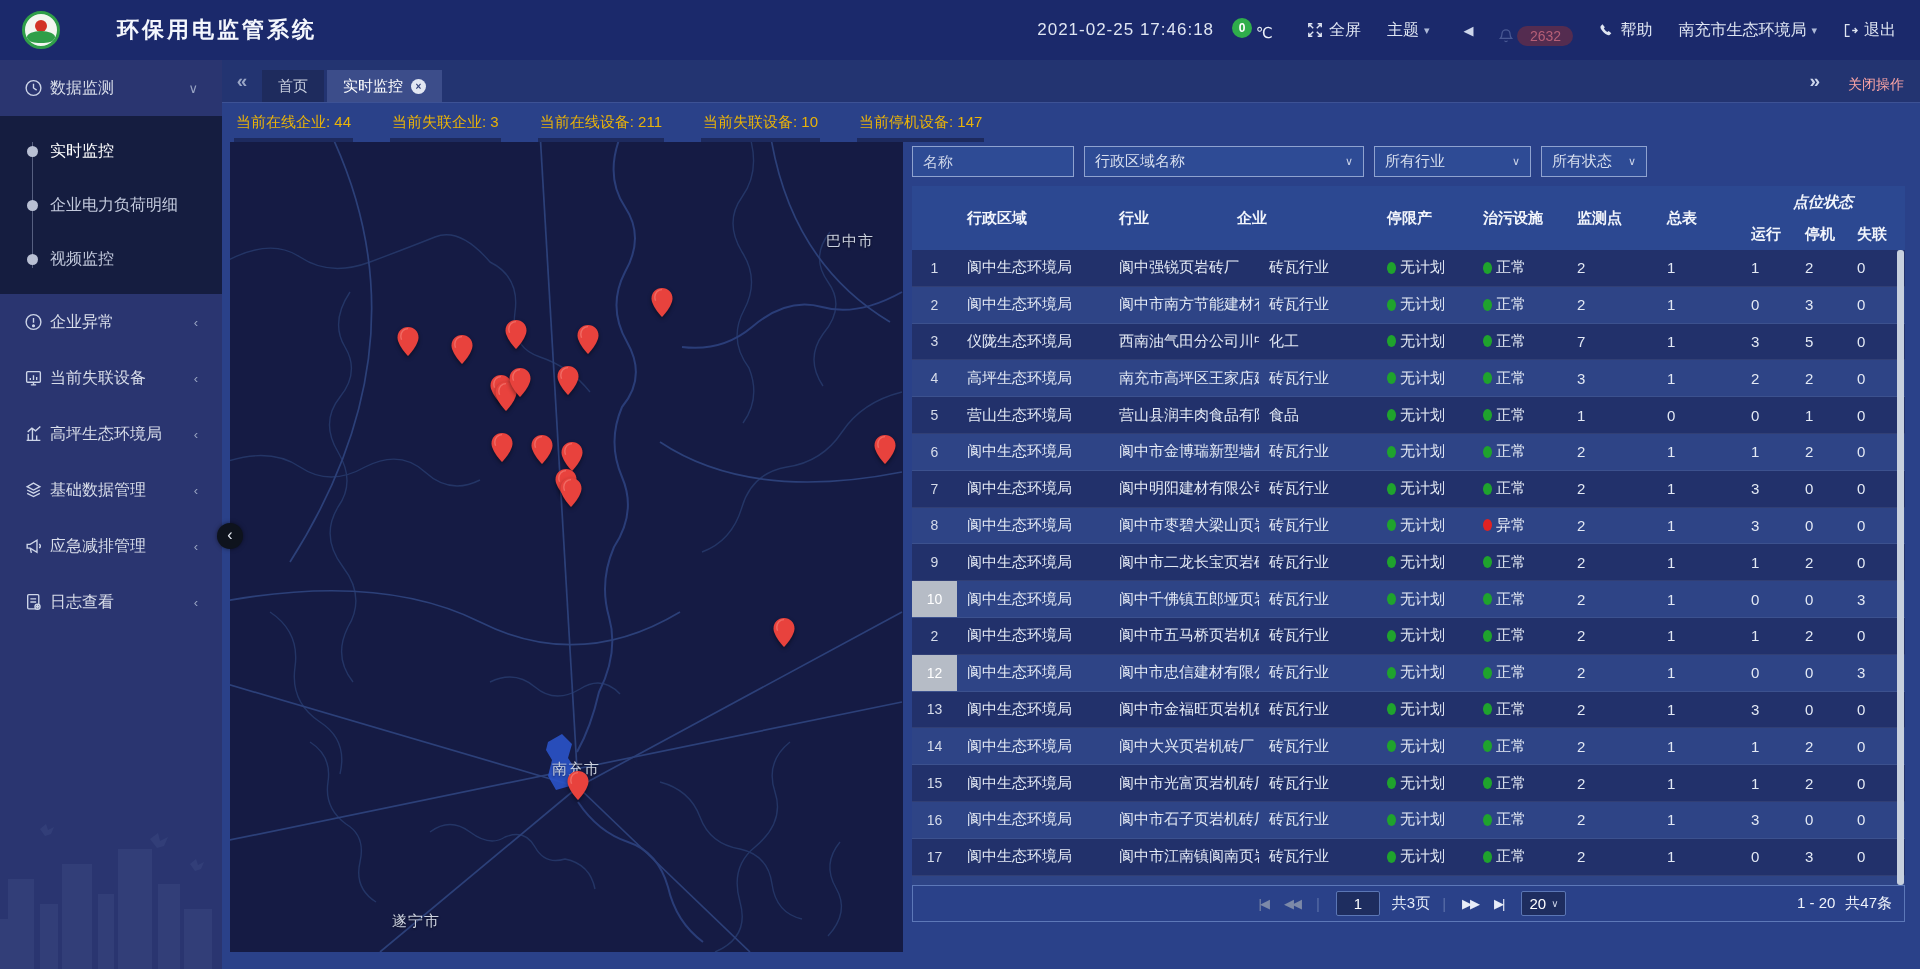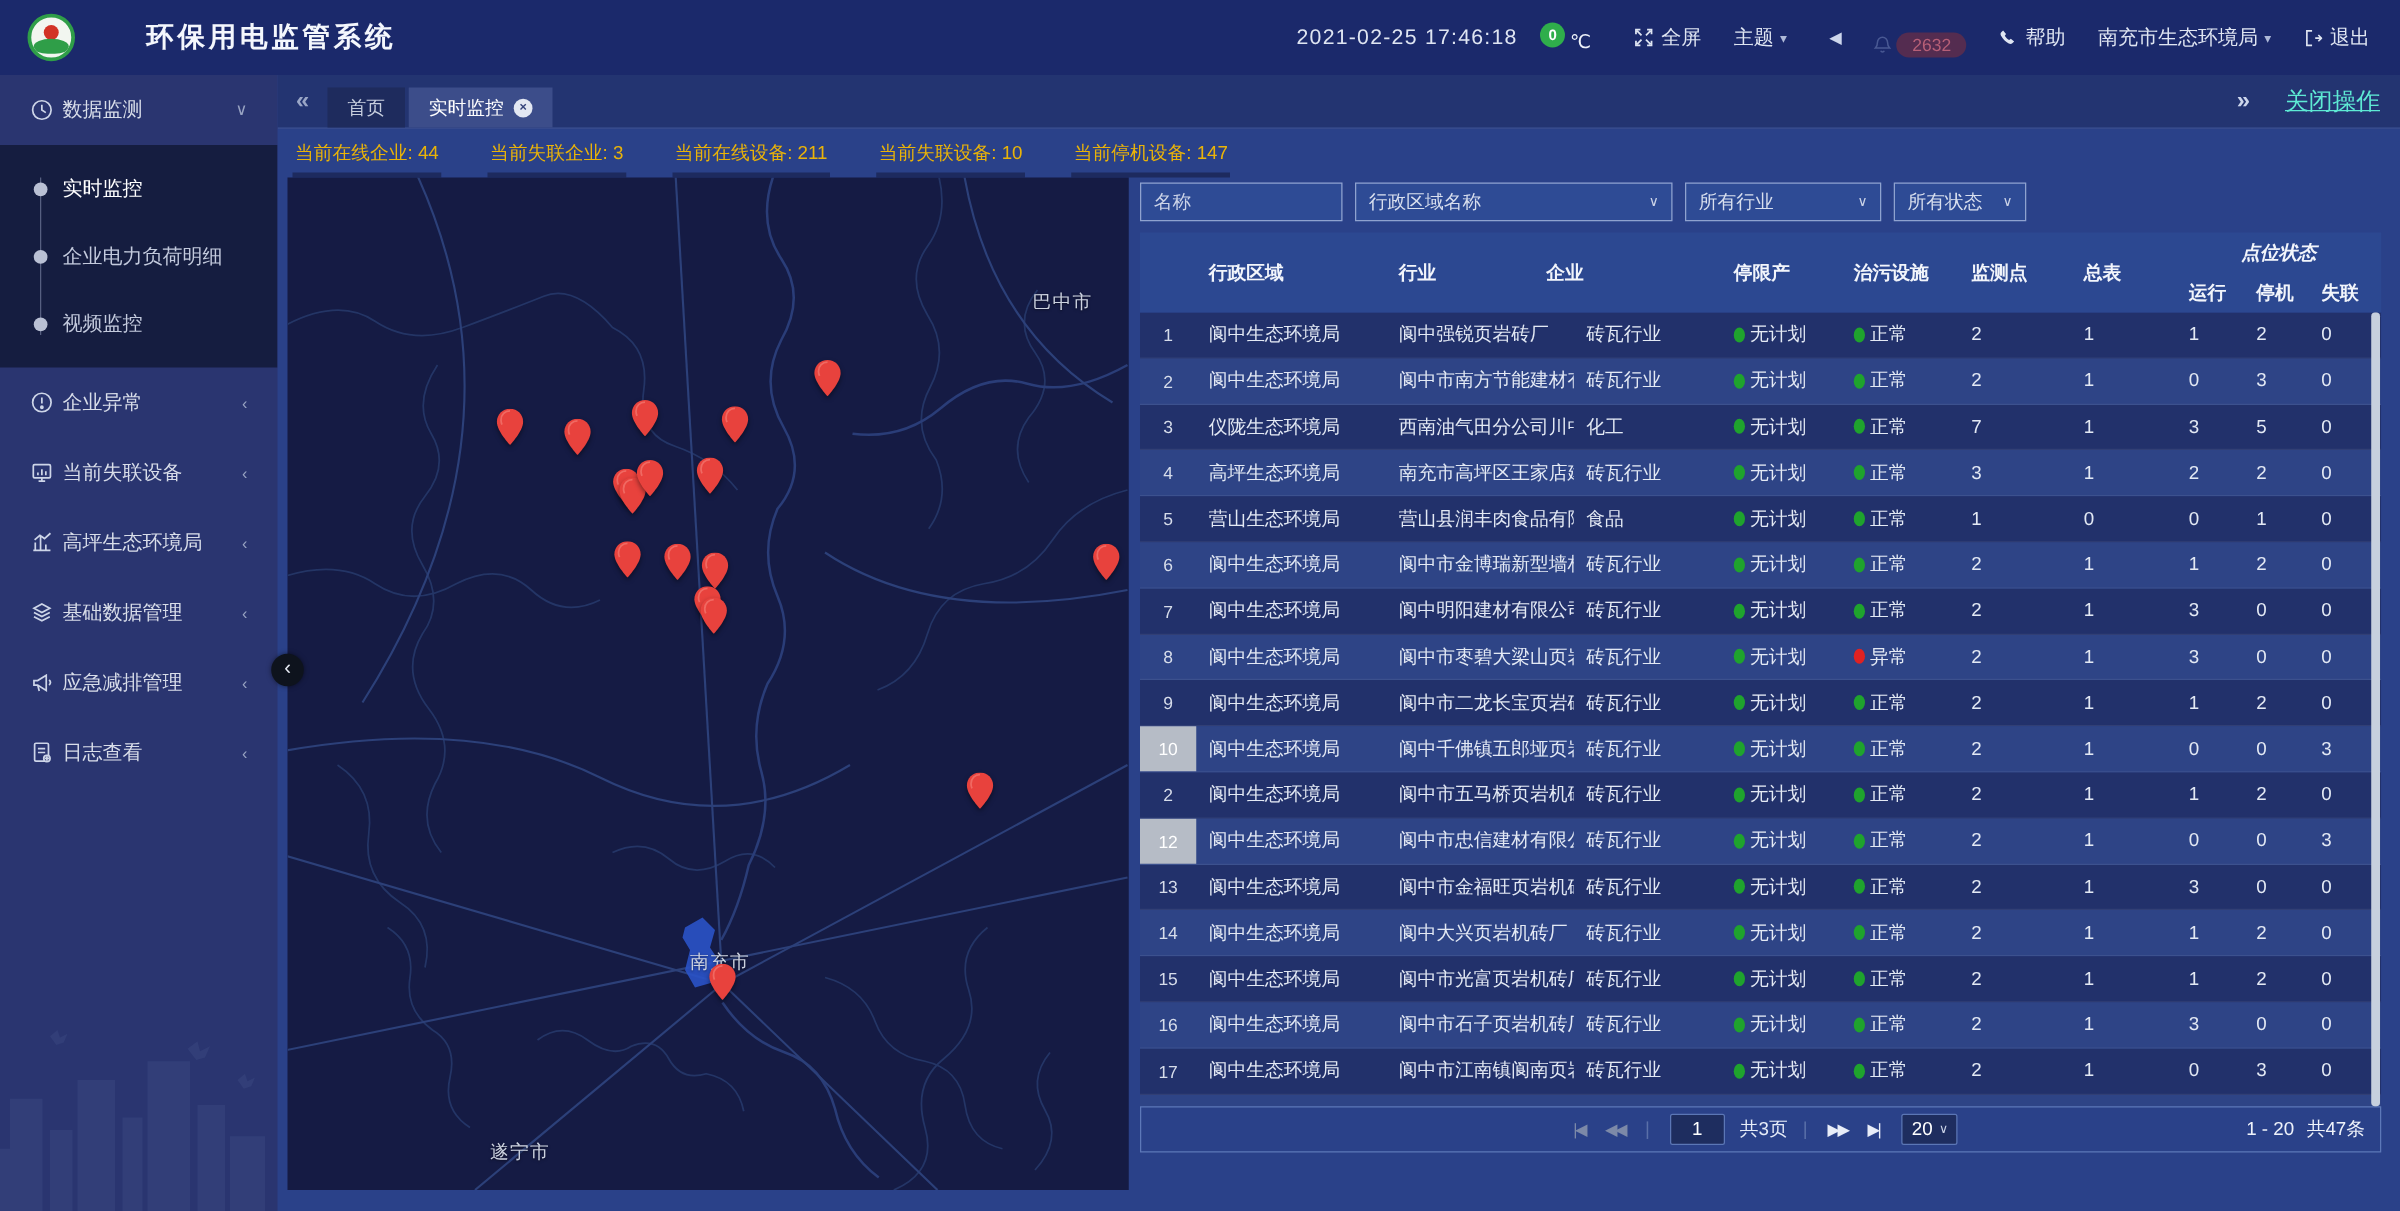--- a/index.html
+++ b/index.html
@@ -42,39 +42,39 @@
   .skyline { position:absolute; left:0; bottom:0; width:222px; height:160px; opacity:.5; }
 
   
   .tabbar { position:absolute; left:222px; top:60px; width:1698px; height:43px; background:#233471; border-bottom:1px solid #3d5295; display:flex; align-items:flex-end; z-index:10; }
   .tab-back { width:40px; text-align:center; color:#9aa6c6; font-size:19px; font-weight:bold; cursor:pointer; padding-bottom:10px; }
   .tab { height:32px; margin-right:3px; padding:0 16px; display:flex; align-items:center; font-size:15px; cursor:pointer; }
   .tab.home { background:#1e2b5d; color:#c7cede; }
   .tab.active { background:#3c4d8a; color:#ffffff; }
   .tab-close { width:15px; height:15px; border-radius:50%; background:#e2e7f2; color:#33427a; font-size:10px; font-weight:bold; text-align:center; line-height:15px; margin-left:8px; }
   .tab-fwd { margin-left:auto; color:#cdd6ec; font-size:19px; font-weight:bold; cursor:pointer; padding-bottom:10px; }
-  .close-ops { color:#5eead4; font-size:19px; margin:0 16px 8px 28px; cursor:pointer;text-decoration:underline; }
+  .close-ops { color:#fca5a5; font-size:14px; margin:0 16px 8px 28px; cursor:pointer; }
 
   
   .stats-bar { position:absolute; left:222px; top:103px; width:1698px; height:40px; display:flex; align-items:flex-start; padding:10px 0 0 12px; }
   .stat { font-size:15px; color:#eab308; padding:0 2px 6px 2px; border-bottom:4px solid #1d2a5e; margin-right:37px; white-space:nowrap; }
 
   
   .map-panel { position:absolute; left:230px; top:142px; width:673px; height:810px; background:#151b44; overflow:hidden; cursor:grab; }
   .map-city { position:absolute; font-size:15px; color:#cdd3e0; letter-spacing:1px; white-space:nowrap; text-shadow:0 1px 2px rgba(0,0,0,.5); }
   .pin { position:absolute; width:22px; height:30px; filter:drop-shadow(0 2px 2px rgba(0,0,0,.45)); cursor:pointer; }
   .collapse-btn { position:absolute; left:217px; top:523px; width:26px; height:26px; border-radius:50%; background:#0e131d; color:#e8ecf5; font-size:16px; text-align:center; line-height:23px; z-index:25; cursor:pointer; box-shadow:0 0 4px rgba(0,0,0,.5); }
 
   
   .filters { position:absolute; left:912px; top:146px; height:31px; display:flex; }
   .f-box { height:31px; background:#2e4b95; border:1px solid #8fa2cf; color:#d8dfee; font-size:15px; display:flex; align-items:center; padding:0 10px; margin-right:10px; cursor:pointer; }
   .f-input { width:162px; background:#2e4b95; border:1px solid #8fa2cf; color:#d8dfee; font-size:15px; padding:0 10px; margin-right:10px; outline:none; font-family:inherit; }
   .f-input::placeholder { color:#ccd4e8; opacity:1; }
   .f-box .f-caret { margin-left:auto; font-size:11px; color:#ccd4e8; padding-left:10px; }
-  .w-region { width:254px; } .w-industry { width:157px; } .w-status { width:106px; margin-right:0; }
+  .w-region { width:280px; } .w-industry { width:157px; } .w-status { width:106px; margin-right:0; }
 
   
   .table { position:absolute; left:912px; top:186px; width:993px; }
   .thead { height:64px; background:#2c4891; display:flex; font-weight:bold; font-size:15px; color:#f2f5fb; }
   .th { display:flex; align-items:center; padding-left:10px; }
   .c0{width:45px; padding-left:0; justify-content:center;} .c1{width:152px;} .c2{width:150px;} .c3{width:118px;}
   .c4{width:96px;} .c5{width:94px;} .c6{width:90px;} .c7{width:84px;} .c8{width:54px;} .c9{width:52px;} .c10{width:58px;}
   .th-group { width:164px; display:flex; flex-direction:column; }
   .th-group-title { height:32px; display:flex; align-items:center; justify-content:center; font-style:italic; }
   .th-group-sub { height:32px; display:flex; }

